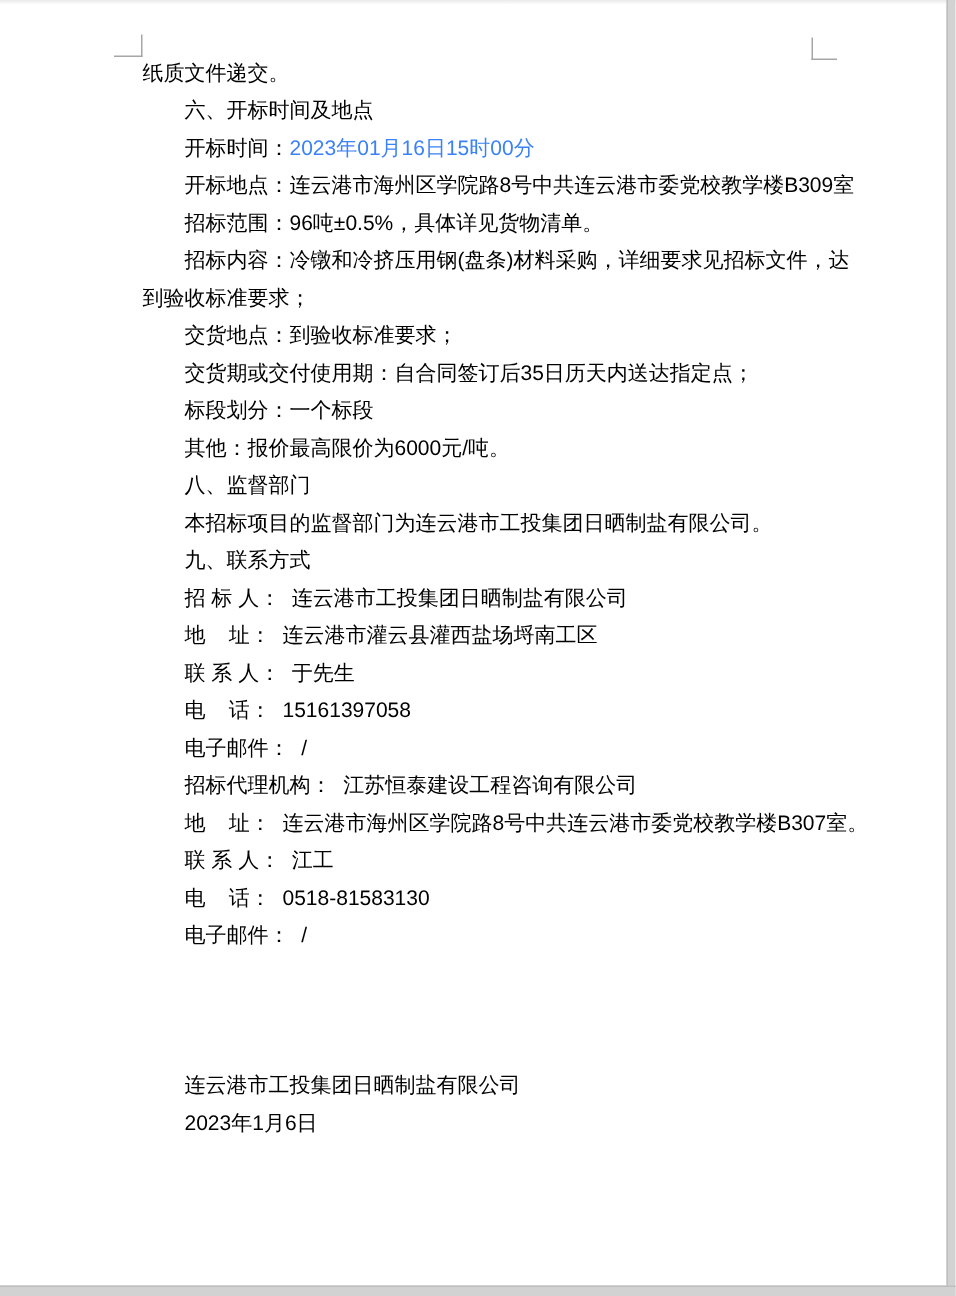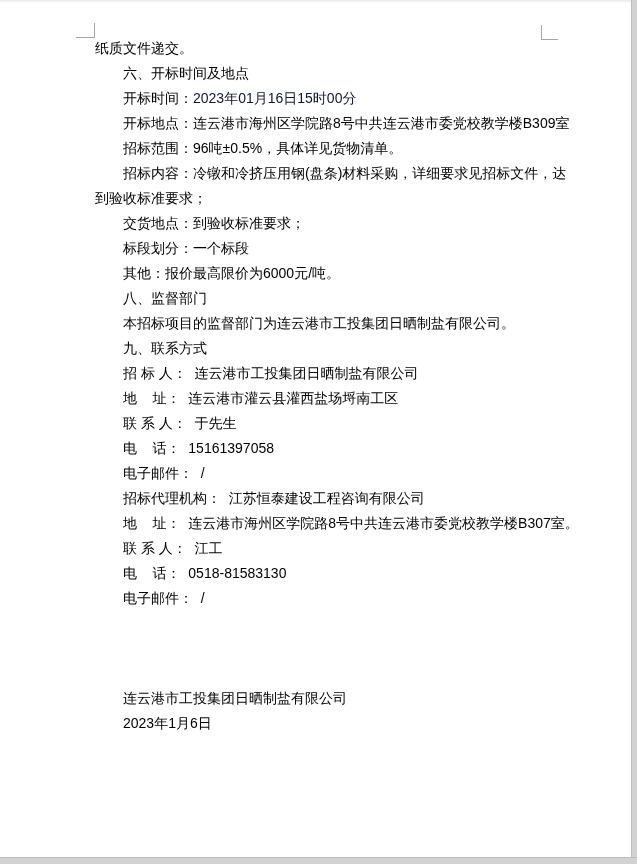--- a/index.html
+++ b/index.html
@@ -29,26 +29,27 @@
 </head>
 <body>
 
 <div class="page">
   <div class="top-edge"></div>
   <div class="crop crop-tl"></div>
   <div class="crop crop-tr"></div>
   <div class="content">
       <div class="line"><span>纸质文件递交。</span></div>
       <div class="line indent"><span>六、开标时间及地点</span></div>
-      <div class="line indent"><span>开标时间：</span><span style="color: #0f172a;">2023年01月16日15时00分</span></div>
+      <div class="line indent"><span>开标时间：</span><span style="color: #3b82f6;">2023年01月16日15时00分</span></div>
       <div class="line indent"><span>开标地点：连云港市海州区学院路8号中共连云港市委党校教学楼B309室</span></div>
       <div class="line indent"><span>招标范围：96吨±0.5%，具体详见货物清单。</span></div>
       <div class="line indent"><span>招标内容：冷镦和冷挤压用钢(盘条)材料采购，详细要求见招标文件，达</span></div>
       <div class="line"><span>到验收标准要求；</span></div>
       <div class="line indent"><span>交货地点：到验收标准要求；</span></div>
+      <div class="line indent"><span>交货期或交付使用期：自合同签订后35日历天内送达指定点；</span></div>
       <div class="line indent"><span>标段划分：一个标段</span></div>
       <div class="line indent"><span>其他：报价最高限价为6000元/吨。</span></div>
       <div class="line indent"><span>八、监督部门</span></div>
       <div class="line indent"><span>本招标项目的监督部门为连云港市工投集团日晒制盐有限公司。</span></div>
       <div class="line indent"><span>九、联系方式</span></div>
       <div class="line indent"><span>招 标 人：  连云港市工投集团日晒制盐有限公司</span></div>
       <div class="line indent"><span>地    址：  连云港市灌云县灌西盐场埒南工区</span></div>
       <div class="line indent"><span>联 系 人：  于先生</span></div>
       <div class="line indent"><span>电    话：  15161397058</span></div>
       <div class="line indent"><span>电子邮件：  /</span></div>

